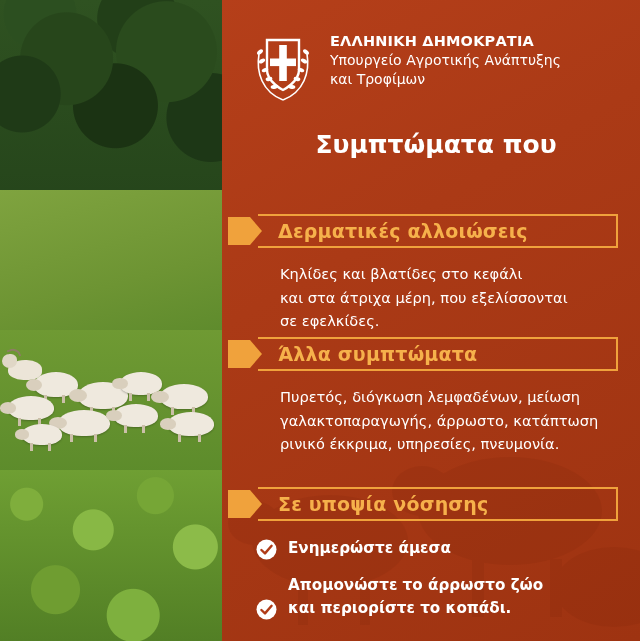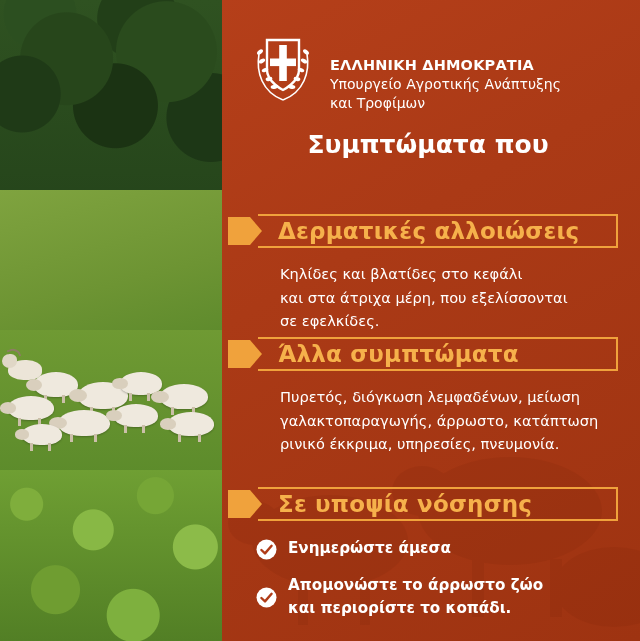--- a/index.html
+++ b/index.html
@@ -154,30 +154,29 @@
     position: relative;
   }
   .org-lines {
     color: #ffffff;
     line-height: 1.32;
   }
   .org-line1 {
     font-size: 14.5px;
     font-weight: bold;
     letter-spacing: 0.2px;
-    margin-top: 24px;
   }
   .org-line2, .org-line3 {
     font-size: 14px;
     font-weight: normal;
   }
   
   .title {
     position: absolute;
-    left: 248px;
+    left: 256px;
     top: 128px;
     width: 360px;
     color: #ffffff;
     font-size: 25px;
     font-weight: bold;
     line-height: 1.34;
     text-align: center;
   }
   
   .section {
@@ -206,40 +205,40 @@
     height: 34px;
     border: 2px solid #f0a23c;
     border-left: none;
     box-sizing: border-box;
   }
   .banner-label {
     position: relative;
     z-index: 2;
     margin-left: 56px;
     color: #f6b14b;
-    font-size: 23px;
+    font-size: 19px;
     font-weight: bold;
     letter-spacing: 0.2px;
   }
   .body-text {
     margin: 14px 0 0 58px;
     width: 330px;
     color: #ffffff;
     font-size: 14.6px;
     line-height: 1.62;
   }
   .body-text div { white-space: nowrap; }
   
   .bullets {
     margin: 16px 0 0 34px;
     width: 360px;
   }
   .bullet {
     display: flex;
-    align-items: center;
+    align-items: flex-end;
     gap: 11px;
     margin-bottom: 14px;
   }
   .check {
     flex: 0 0 auto;
     width: 21px;
     height: 21px;
     margin-top: 2px;
   }
   .bullet-text {

